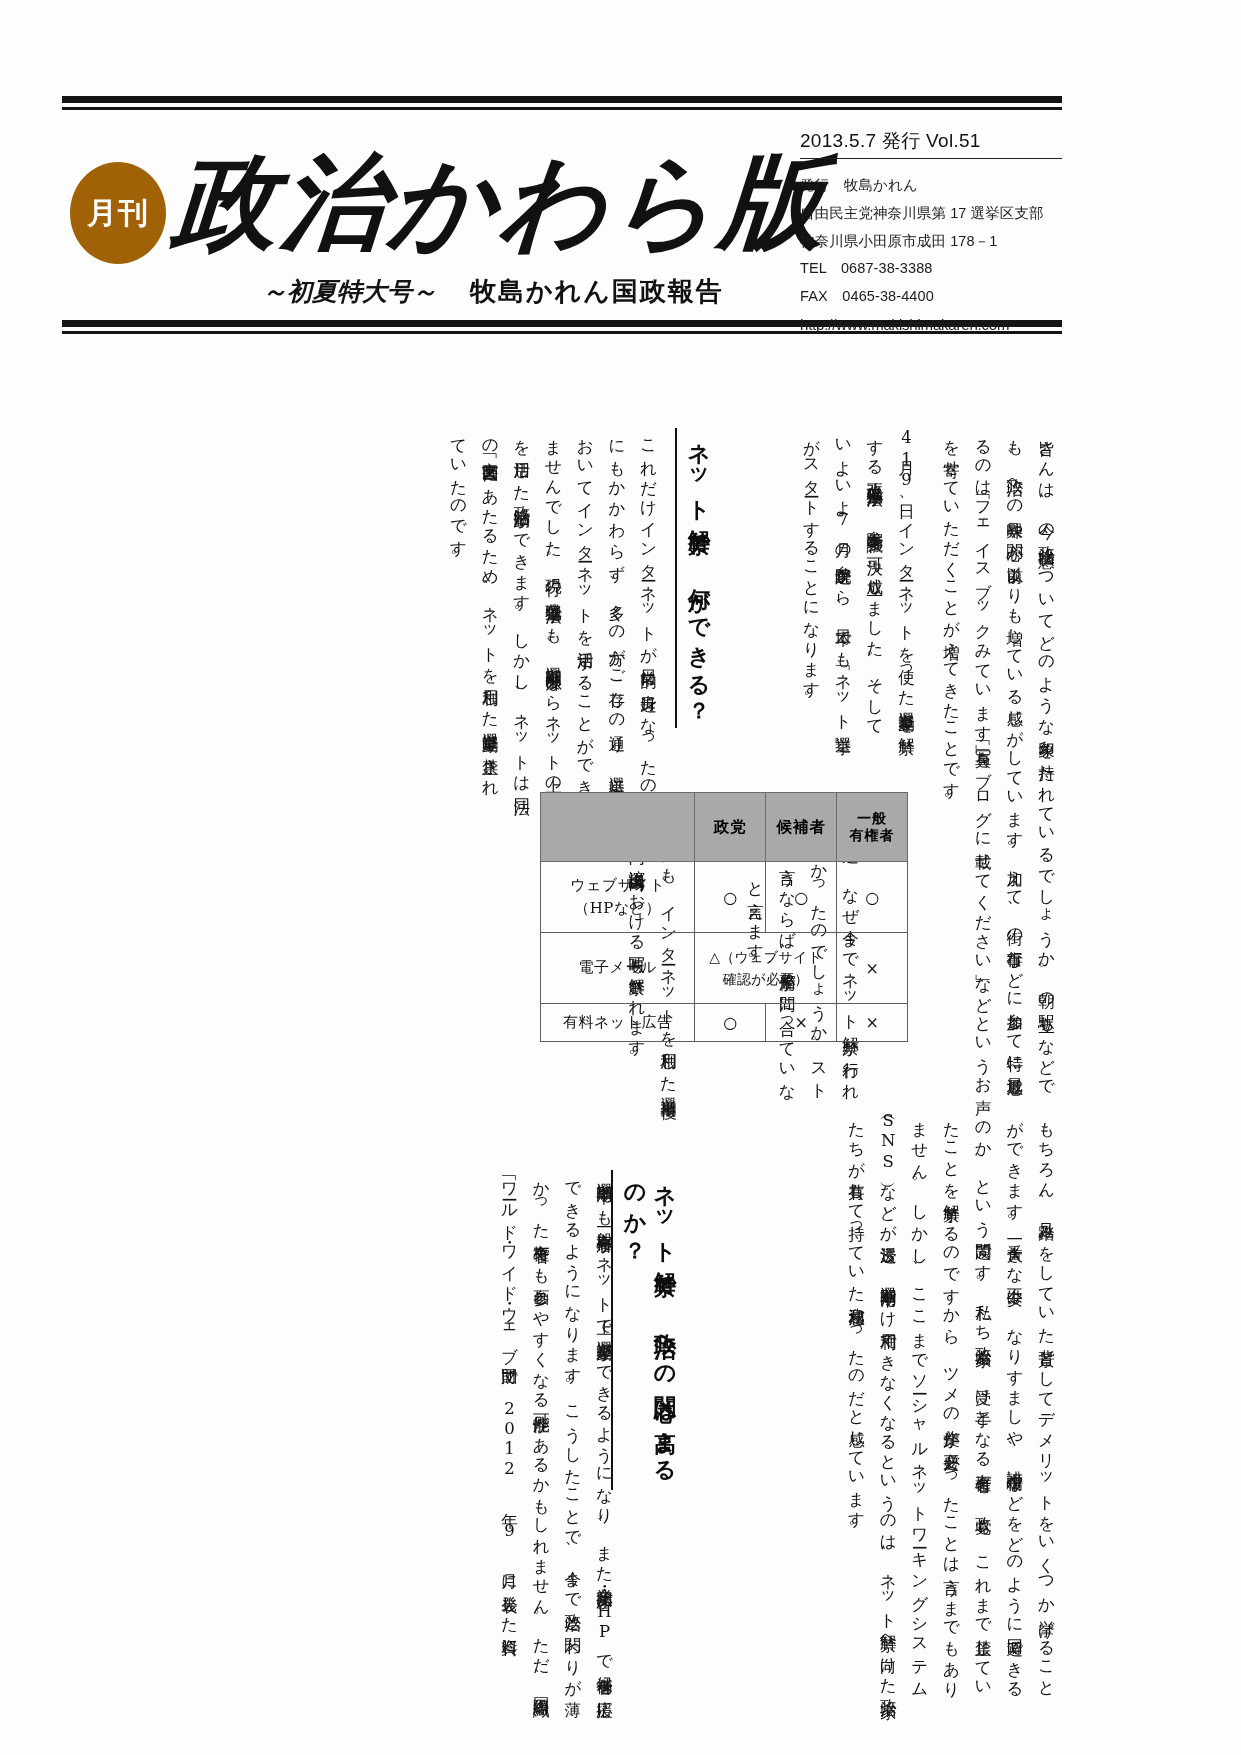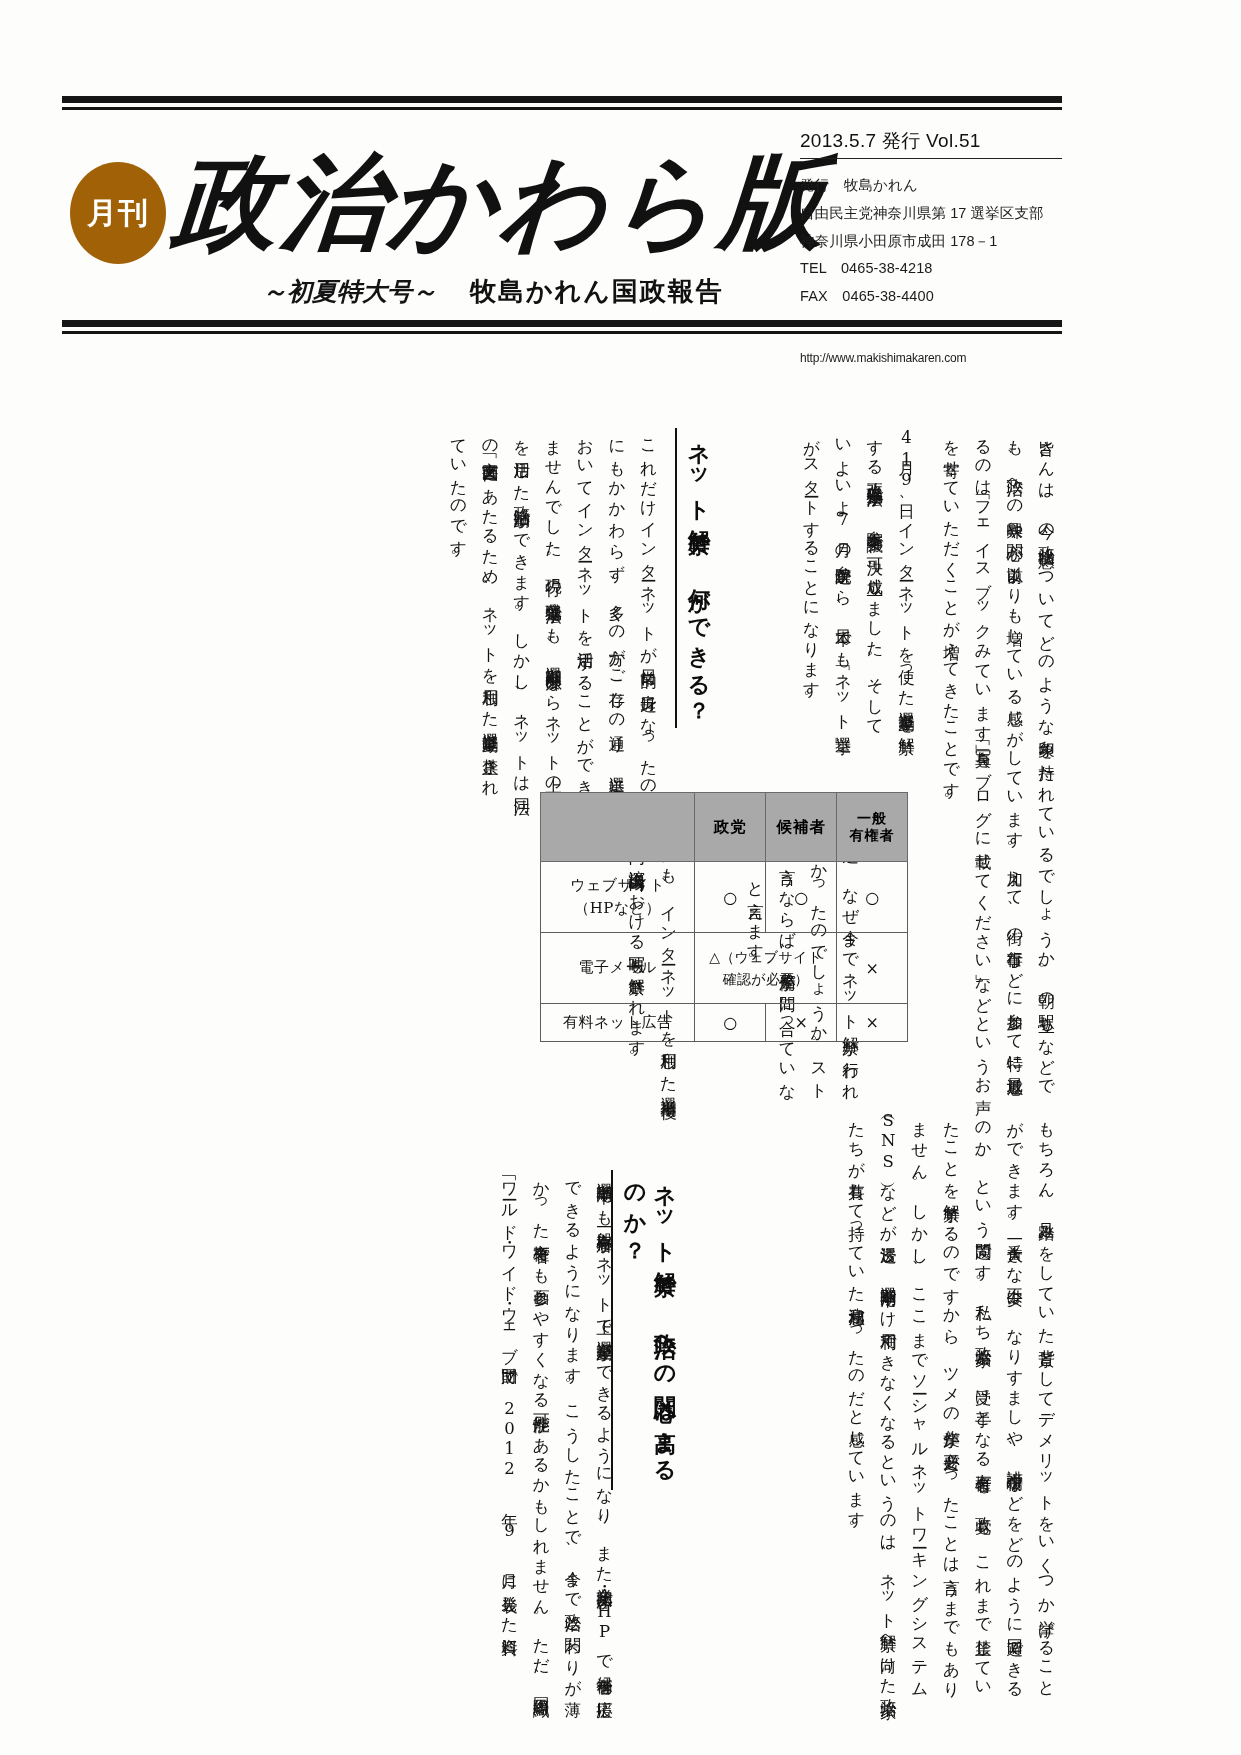--- a/index.html
+++ b/index.html
@@ -121,23 +121,22 @@
     margin-bottom: 13px;
   }
   .pub-line {
     font-size: 14.5px;
     line-height: 1.92;
     color: #1c1c1c;
     white-space: nowrap;
     letter-spacing: 0.1px;
   }
   .pub-line.url {
-    font-size: 12px;
+    font-size: 15px;
     letter-spacing: -0.2px;
-    margin-top: 36px;
   }
 
   .masthead-foot {
     margin-top: 6px;
   }
 
   
   .article {
     position: absolute;
     left: 62px;
@@ -251,21 +250,21 @@
         <span class="subtitle-small">～初夏特大号～</span>
         <span class="subtitle-big">牧島かれん国政報告</span>
       </div>
 
       <div class="pub-block">
         <div class="pub-issue">2013.5.7 発行  Vol.51</div>
         <div class="pub-issue-rule"></div>
         <div class="pub-line">発行　牧島かれん</div>
         <div class="pub-line">自由民主党神奈川県第 17 選挙区支部</div>
         <div class="pub-line">神奈川県小田原市成田 178－1</div>
-        <div class="pub-line">TEL　0465-38-4218</div>
+        <div class="pub-line">TEL　0687-38-3388</div>
         <div class="pub-line">FAX　0465-38-4400</div>
         <div class="pub-line url">http://www.makishimakaren.com</div>
       </div>
 
     </div>
 
     <div class="masthead-foot">
       <div class="rule-thick"></div>
       <div class="rule-gap"></div>
       <div class="rule-thin"></div>

